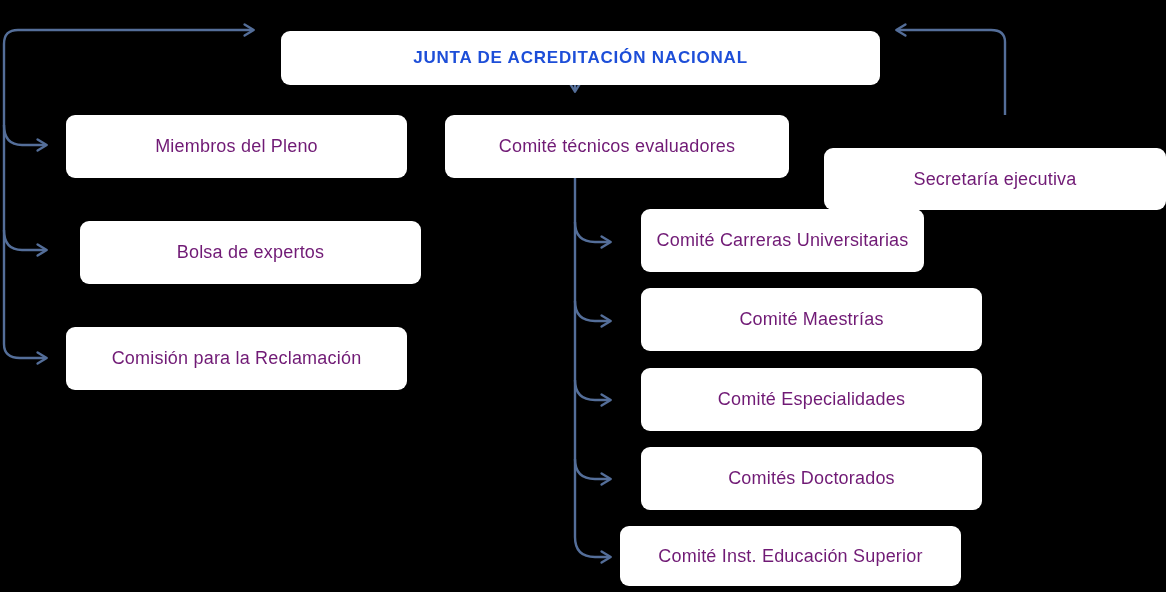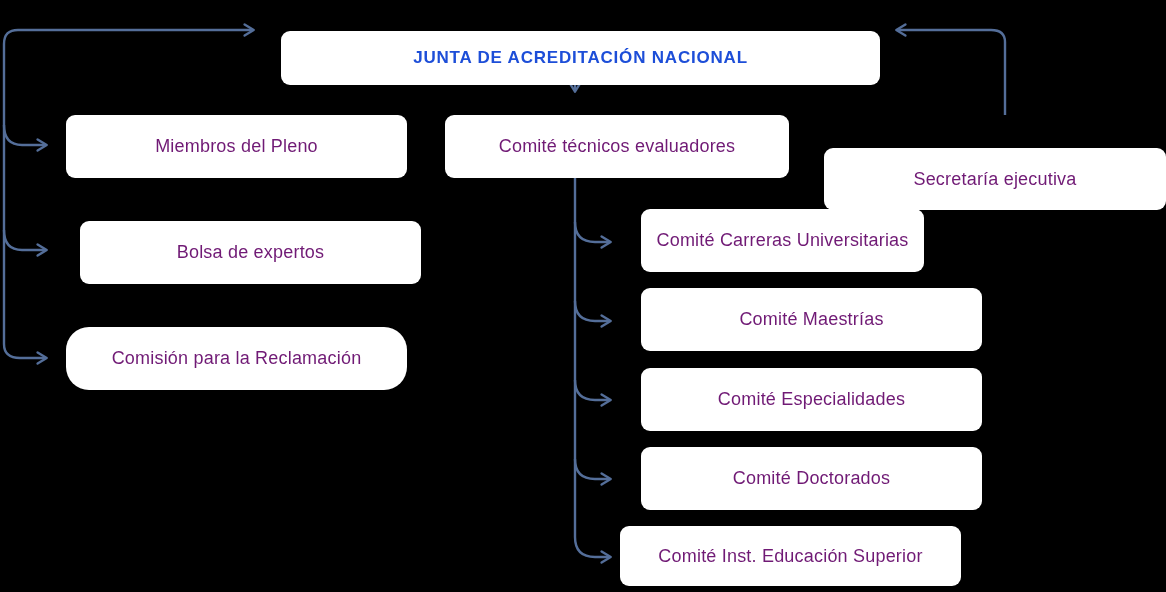--- a/index.html
+++ b/index.html
@@ -41,21 +41,21 @@
     font-size: 17px;
     font-weight: 700;
     letter-spacing: 0.8px;
     color: #1d4ed8;
     margin-top: 28px;
   }
   
   #n-root        { left: 281px; top: 3px;   width: 599px; height: 54px; }
   #n-miembros    { left: 66px;  top: 115px; width: 341px; height: 63px; }
   #n-bolsa       { left: 66px;  top: 221px; width: 341px; height: 63px; margin-left: 14px; }
-  #n-comision    { left: 66px;  top: 327px; width: 341px; height: 63px; border-radius: 23px; }
+  #n-comision    { left: 66px;  top: 327px; width: 341px; height: 63px; }
   #n-comites     { left: 445px; top: 115px; width: 344px; height: 63px; }
   #n-secretaria  { left: 824px; top: 116px; width: 342px; height: 62px; margin-top: 32px; }
   #n-com1        { left: 641px; top: 209px; width: 283px; height: 63px; }
   #n-com2        { left: 641px; top: 288px; width: 341px; height: 63px; }
   #n-com3        { left: 641px; top: 368px; width: 341px; height: 63px; }
   #n-com4        { left: 641px; top: 447px; width: 341px; height: 63px; }
   #n-com5        { left: 620px; top: 526px; width: 341px; height: 60px; }
 </style>
 </head>
 <body>
@@ -97,17 +97,17 @@
   <div class="node" id="n-comites">Comité técnicos evaluadores</div>
 
   <div class="node" id="n-secretaria">Secretaría ejecutiva</div>
 
   <div class="node" id="n-com1">Comité Carreras Universitarias</div>
 
   <div class="node" id="n-com3">Comité Especialidades</div>
 
   <div class="node" id="n-com2">Comité Maestrías</div>
 
-  <div class="node" id="n-com4">Comité Doctorados</div>
+  <div class="node" id="n-com4">Comités Doctorados</div>
 
   <div class="node" id="n-com5">Comité Inst. Educación Superior</div>
 
 </div>
 
 </body></html>

